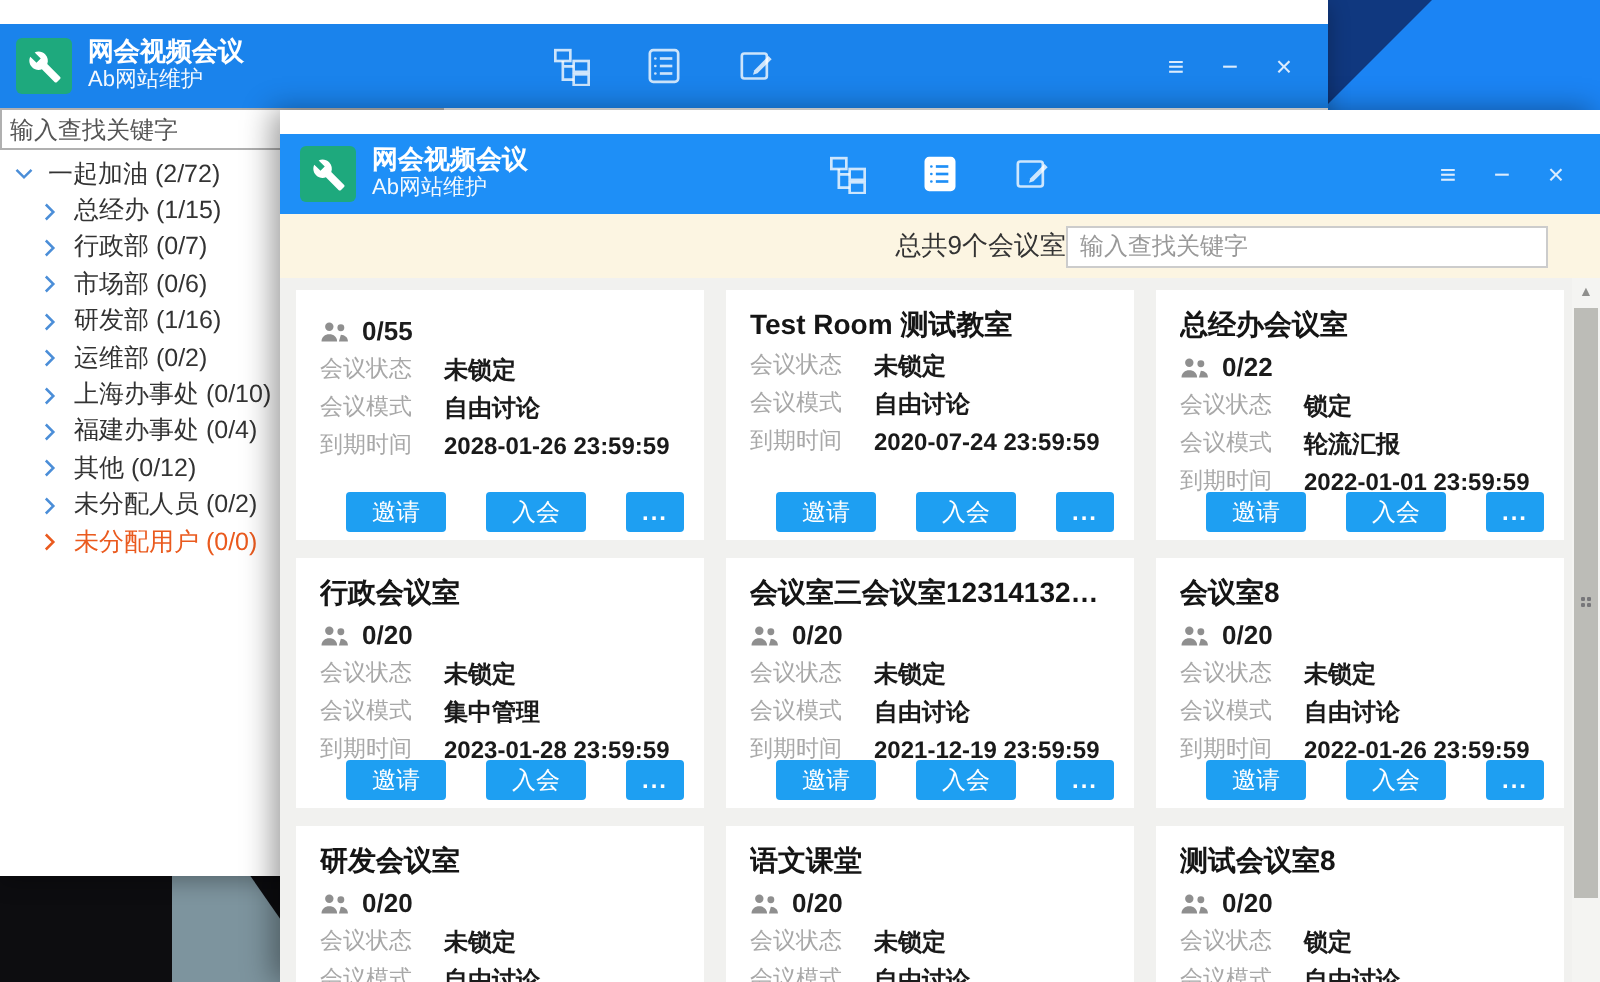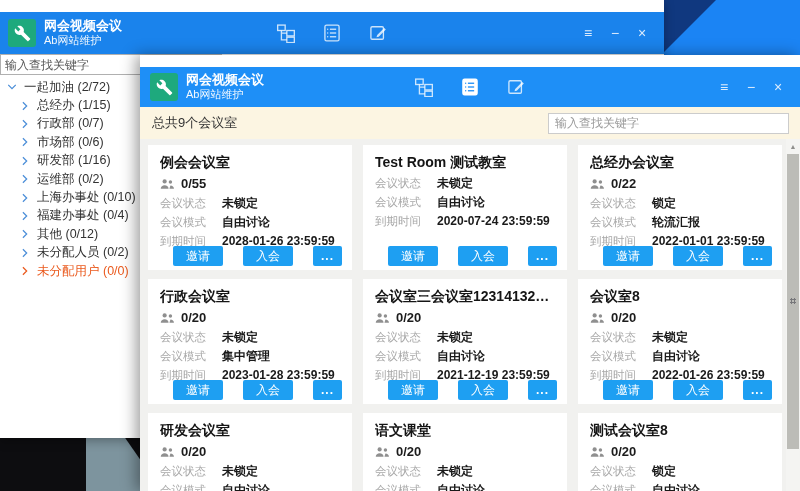--- a/index.html
+++ b/index.html
@@ -46,22 +46,22 @@
   .chev { width:13px; height:12px; color:#4b8ed8; display:flex; align-items:center; flex:0 0 auto; }
   .chev svg { width:8px; height:10px; }
   .tree-item.expanded .chev svg { transform:rotate(90deg); }
   .tree-label { margin-left:3px; white-space:nowrap; }
   .tree-item.highlight, .tree-item.highlight .chev { color:#ea5a1e; }
 
   
   .fg-window { left:140px; top:55px; width:660px; height:436px; z-index:3;
        box-shadow:-4px 0 14px rgba(0,0,0,.38); overflow:hidden; }
   .fg-window .titlebar { height:40px; background:#1e8ff7; padding:0 12px 0 10px; }
-  .infobar { height:32px; background:#fcf5e2; display:flex; align-items:center; justify-content:space-between;
-       padding:0 11px 0 12px; }
+  .infobar { height:32px; background:#fcf5e2; display:flex; align-items:center; justify-content:flex-end;
+       padding:0 26px 0 12px; }
   .summary { font-size:13px; color:#333; }
   .infobar input { width:241px; height:21px; border:1px solid #ccc; background:#fff; padding:0 6px;
        font-size:12px; color:#555; outline:none; font-family:inherit; }
   .infobar input::placeholder { color:#999; opacity:1; }
   .content { position:relative; height:364px; background:#f1f1ef; }
   .cards { display:grid; grid-template-columns:repeat(3,204px); grid-auto-rows:125px; gap:9px 11px; padding:6px 0 0 8px; }
   .card { position:relative; background:#fff; padding:8px 12px 0 12px; overflow:hidden; }
   .card-title { font-size:14px; font-weight:700; color:#151515; line-height:18px; white-space:nowrap;
        overflow:hidden; text-overflow:ellipsis; }
   .count-row { margin-top:5px; height:15px; display:flex; align-items:center; gap:6px; }
@@ -292,21 +292,20 @@
   </div>
 
   <div class="infobar">
     <span class="summary">总共9个会议室</span>
     <input placeholder="输入查找关键字" style="">
   </div>
 
   <div class="content">
     <div class="cards" id="cards">
   <div class="card">
-    <div class="card-title">例会会议室</div>
     <div class="count-row">
       <svg viewBox="0 0 20 15" fill="#8f8f8f">
         <circle cx="6.2" cy="4" r="2.8"></circle>
         <path d="M1 13.8c0-3 2.3-4.8 5.2-4.8s5.2 1.8 5.2 4.8z"></path>
         <circle cx="13.9" cy="4.7" r="2.3"></circle>
         <path d="M12.6 13.8h6c0-2.6-2-4.3-4.7-4.4z"></path>
       </svg>
       <span class="count">0/55</span>
     </div>
     <div class="info-row">

